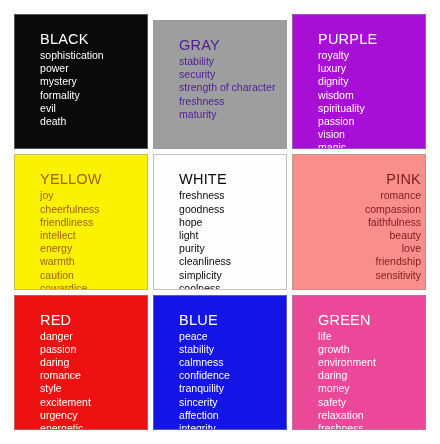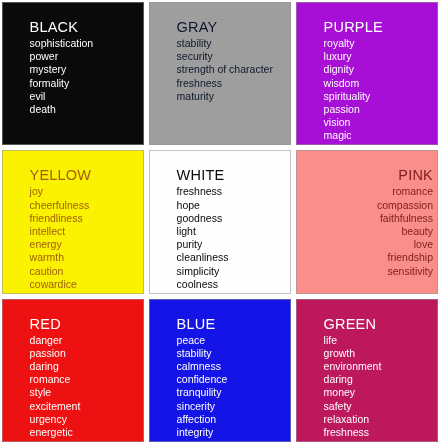--- a/index.html
+++ b/index.html
@@ -10,21 +10,21 @@
   body {
     width: 440px;
     height: 444px;
     font-family: "Liberation Sans", sans-serif;
     -webkit-font-smoothing: antialiased;
   }
   #color-psychology-grid {
     width: 440px;
     height: 444px;
     box-sizing: border-box;
-    padding: 2px;
+    padding: 14px;
     display: grid;
     grid-template-columns: 1fr 1fr 1fr;
     grid-template-rows: 1fr 1fr 1fr;
     gap: 5px;
     background: #ffffff;
   }
   .color-cell {
     position: relative;
     box-sizing: border-box;
     border: 1px solid rgba(150,150,150,0.55);
@@ -50,25 +50,25 @@
     margin: 0;
     padding: 0;
   }
   .cell-list li {
     font-size: 10.5px;
     line-height: 13.2px;
     white-space: nowrap;
   }
   
   .cell-black  { background: #0a0a0a; color: #ffffff; }
-  .cell-gray   { background: #9e9e9e; color: #0f172a; }
+  .cell-gray   { background: #9e9e9e; color: #4c1d95; margin-top: 6px; }
   .cell-purple { background: #a80fd6; color: #ffffff; }
   .cell-red    { background: #ee1111; color: #ffffff; }
   .cell-blue   { background: #1414e6; color: #ffffff; }
-  .cell-green  { background: #be185d; color: #ffffff; }
+  .cell-green  { background: #ec4899; color: #ffffff; }
   
   .cell-yellow { background: #faf200; color: #a16207; }
   .cell-white  { background: #fefefe; color: #0a0a0a; }
   .cell-pink   { background: #f98e8a; color: #7f1d1d; text-align: right; }
 
   .cell-white { border-color: rgba(170,170,170,0.7); }
 </style>
 </head>
 <body>
 
@@ -131,22 +131,22 @@
         <li>cowardice</li>
       </ul>
     </div>
   </div>
 
   <div class="color-cell cell-white">
     <div class="cell-inner">
       <div class="cell-heading">WHITE</div>
       <ul class="cell-list">
         <li>freshness</li>
+        <li>goodness</li>
         <li>hope</li>
-        <li>goodness</li>
         <li>light</li>
         <li>purity</li>
         <li>cleanliness</li>
         <li>simplicity</li>
         <li>coolness</li>
       </ul>
     </div>
   </div>
 
   <div class="color-cell cell-pink">

